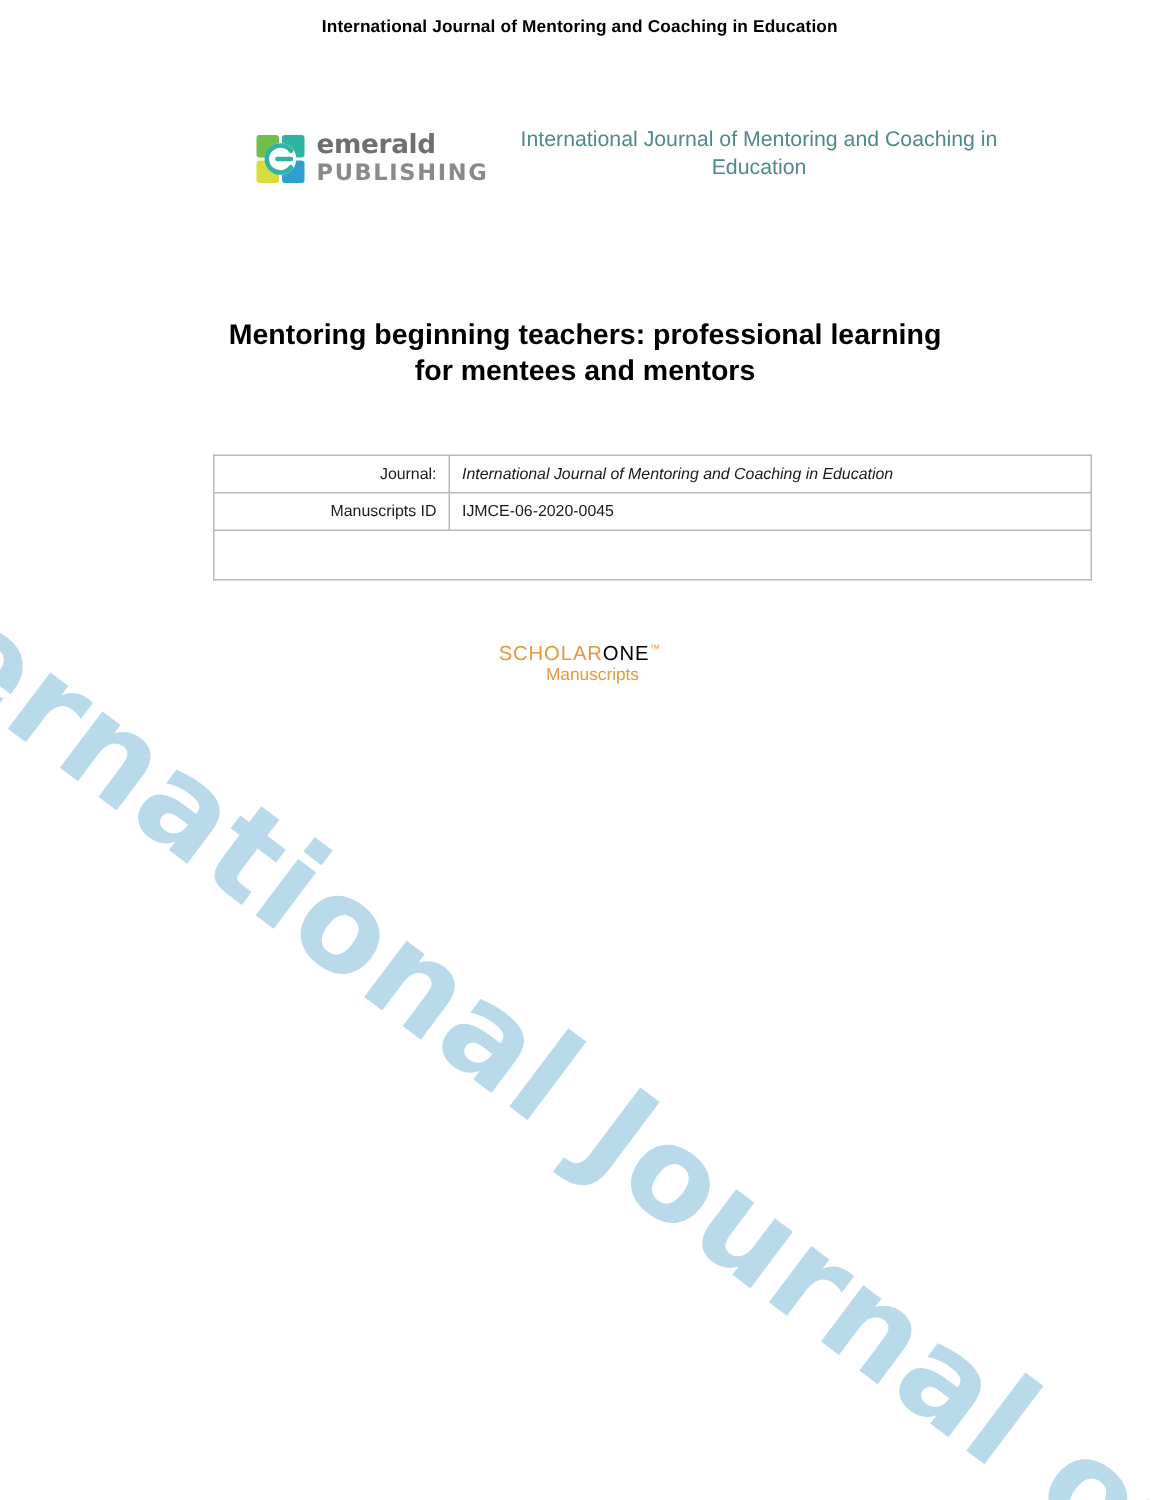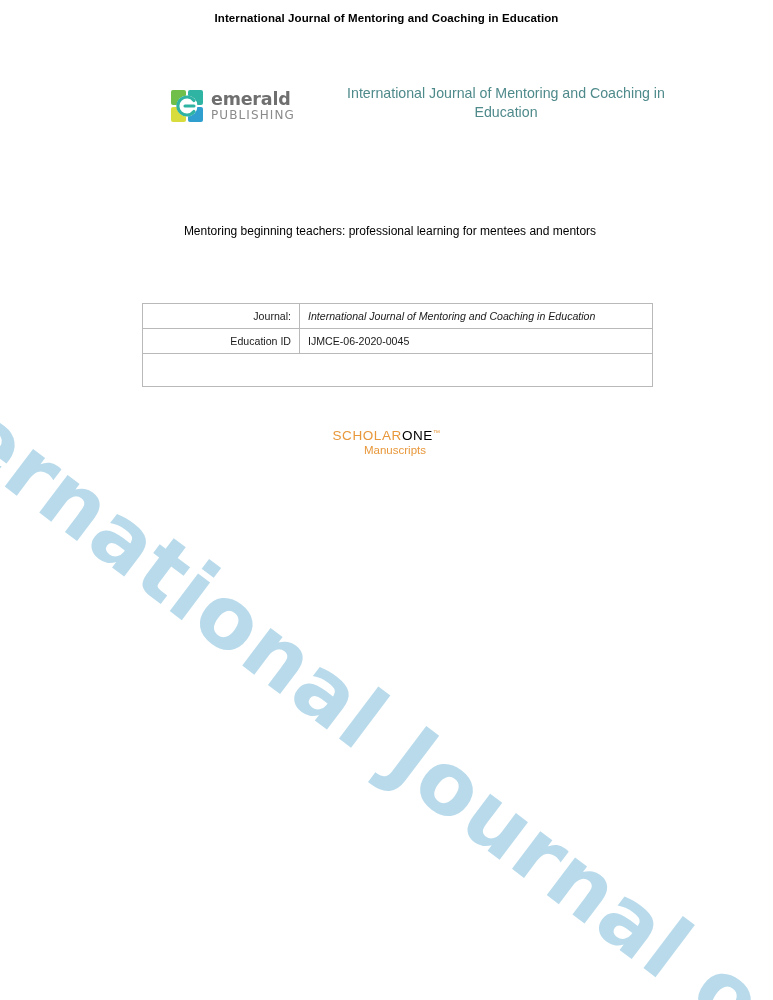--- a/index.html
+++ b/index.html
@@ -95,22 +95,22 @@
   .logo-text .l1 {
     font-family: "DejaVu Sans", sans-serif;
     font-size: 17.5px;
     font-weight: bold;
     color: #6f6f6f;
     letter-spacing: -0.2px;
     display: block;
   }
   .logo-text .l2 {
     font-family: "DejaVu Sans", sans-serif;
-    font-size: 12px;
-    font-weight: normal;
+    font-size: 15px;
+    font-weight: bold;
     color: #8a8a8a;
     letter-spacing: 1.1px;
     display: block;
     margin-top: 1px;
   }
 
   .journal-title {
     position: absolute;
     left: 300px;
     top: 8px;
@@ -118,37 +118,37 @@
     text-align: center;
     font-size: 14.2px;
     line-height: 1.35;
     color: #4f8a8b;
     z-index: 6;
   }
 
   
   .article-title {
     position: absolute;
-    top: 224px;
+    top: 212px;
     left: 150px;
     width: 480px;
     text-align: center;
-    font-size: 12px;
-    font-weight: normal;
+    font-size: 19px;
+    font-weight: bold;
     line-height: 1.28;
     color: #000;
     z-index: 6;
   }
 
   
   .meta-table {
     position: absolute;
     top: 303px;
     left: 142px;
-    width: 511px;
+    width: 586px;
     border-collapse: collapse;
     z-index: 6;
     background: transparent;
   }
   .meta-table td {
     border: 1px solid #b9b9b9;
     padding: 4px 8px;
     font-size: 10.6px;
     height: 16px;
     vertical-align: middle;
@@ -231,21 +231,21 @@
 
   <div class="article-title">Mentoring beginning teachers: professional learning for mentees and mentors</div>
 
   <table class="meta-table">
     <tbody>
       <tr>
         <td class="label">Journal:</td>
         <td class="value italic">International Journal of Mentoring and Coaching in Education</td>
       </tr>
       <tr>
-        <td class="label">Education ID</td>
+        <td class="label">Manuscripts ID</td>
         <td class="value">IJMCE-06-2020-0045</td>
       </tr>
       <tr class="blank">
         <td colspan="2">&nbsp;</td>
       </tr>
     </tbody>
   </table>
 
   <div class="scholarone">
     <div class="s1"><span>SCHOLAR</span><span class="light">ONE</span><span class="tm">™</span></div>

